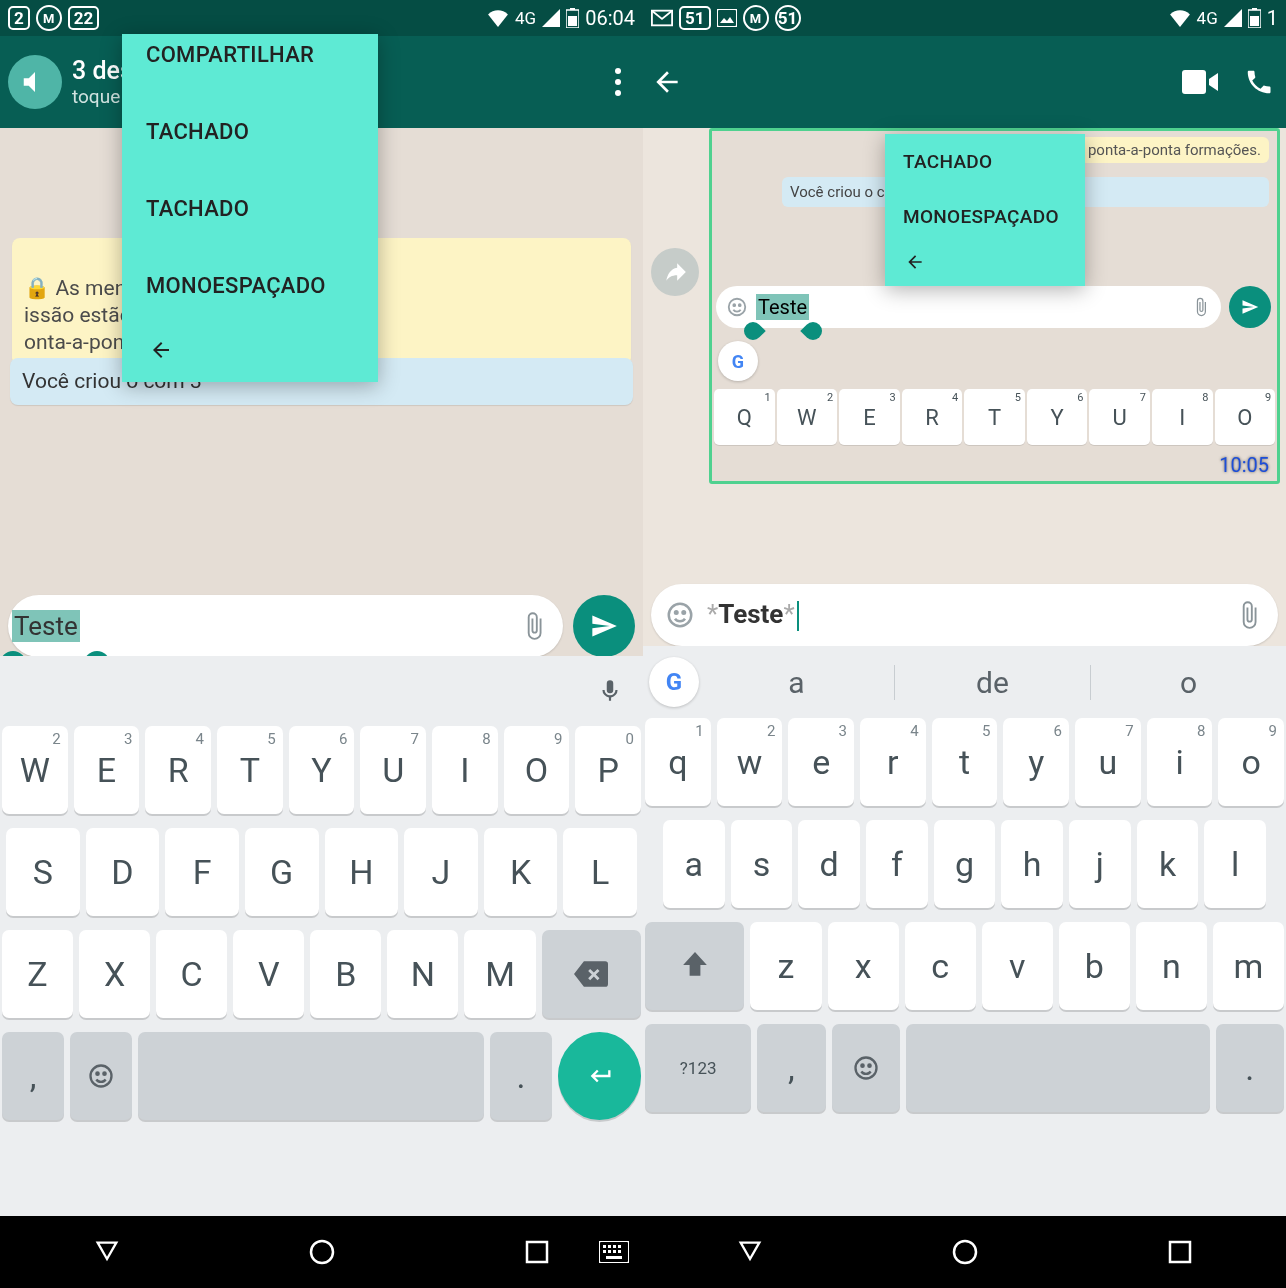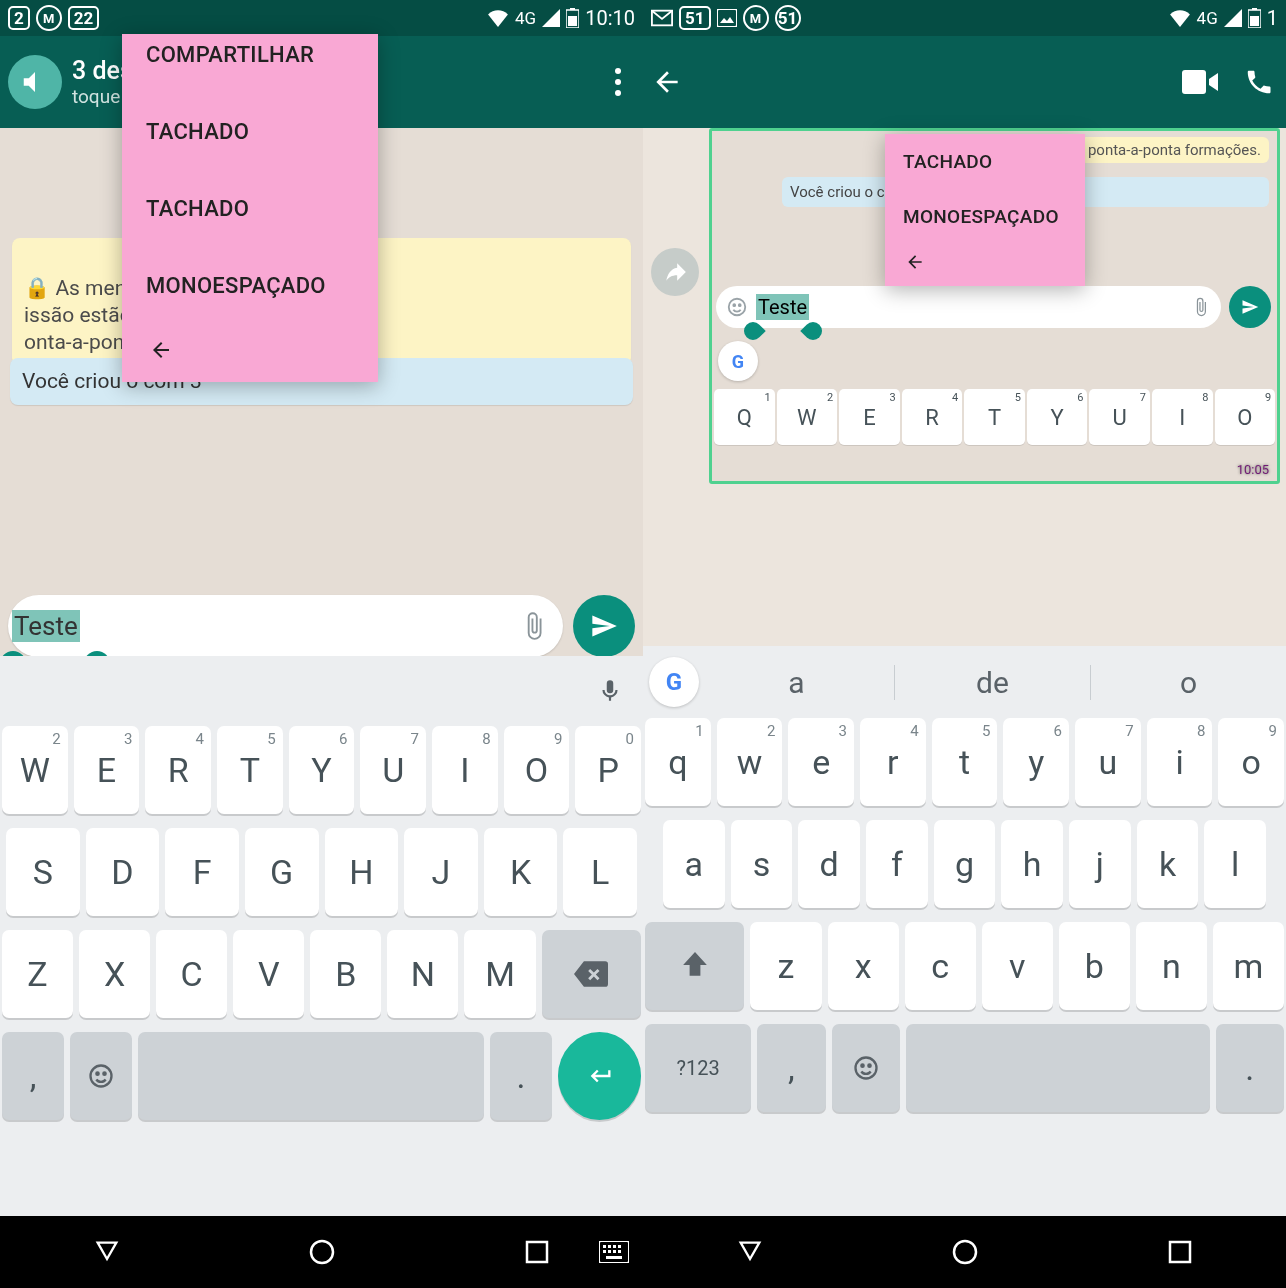--- a/index.html
+++ b/index.html
@@ -16,21 +16,21 @@
 .title-block .ttl{font-size:25px;font-weight:500}
 .title-block .sub{font-size:19px;color:#d0e3e0}
 .appbar-actions{display:flex;gap:26px;align-items:center;margin-right:4px}
 .dots{display:flex;flex-direction:column;gap:5px;padding:10px}
 .dots span{width:6px;height:6px;background:#fff;border-radius:50%}
 .chat-area{position:relative;height:calc(1288px - 36px - 92px - 72px);background:#e5ddd5}
 .msg-encrypt{position:absolute;top:110px;left:0;right:0;padding:0 12px}
 .msg-encrypt .bubble,.msg-info .bubble{background:#fdf4c5;border-radius:8px;padding:10px 12px;font-size:21px;color:#4b4b4b;text-align:center;line-height:27px;box-shadow:0 1px 1px rgba(0,0,0,.1)}
 .msg-info{position:absolute;top:230px;left:10px;right:10px}
 .msg-info .bubble{background:#d4eaf4;text-align:left;color:#333}
-.context-menu{position:absolute;background:#f9a8d4;box-shadow:0 4px 20px rgba(0,0,0,.3);z-index:50}
+.context-menu{position:absolute;background:#5eead4;box-shadow:0 4px 20px rgba(0,0,0,.3);z-index:50}
 .ctx-left{top:34px;left:122px;width:256px}
 .context-menu .item{padding:26px 24px;font-size:22px;font-weight:500;color:#222;letter-spacing:.3px;cursor:pointer}
 .context-menu .back{padding:14px 24px 20px}
 .inputbar{position:absolute;left:0;right:0;display:flex;align-items:center;gap:10px;padding:0 8px}
 .inputbar.pos1{bottom:631px}
 .inputfield{flex:1;background:#fff;border-radius:35px;height:62px;display:flex;align-items:center;padding:0 14px;box-shadow:0 1px 2px rgba(0,0,0,.15);position:relative}
 .inputfield .txt{font-size:26px;color:#333}
 .sel-highlight{background:#7fc4b8;padding:1px 2px}
 .sel-handle{width:26px;height:26px;background:#0a8f7d;border-radius:50% 50% 50% 0;position:absolute;bottom:-20px}
 .sel-handle.l{left:-8px;transform:rotate(-45deg);border-radius:50% 50% 0 50%}
@@ -56,21 +56,21 @@
 .ctx-right .back{padding:8px 18px 14px}
 .tp-msg1{position:absolute;top:6px;right:8px;background:#fdf4c5;border-radius:6px;padding:4px 8px;font-size:15px;color:#555}
 .tp-msg2{position:absolute;top:46px;right:8px;left:70px;background:#d4eaf4;border-radius:6px;padding:6px 8px;font-size:15px;color:#444}
 .tp-input{position:absolute;top:155px;left:4px;right:56px;height:42px;background:#fff;border-radius:22px;display:flex;align-items:center;padding:0 10px;gap:8px}
 .tp-input .t{font-size:20px}
 .tp-send{position:absolute;top:155px;right:6px;width:42px;height:42px;border-radius:50%;background:#0a8f7d;display:flex;align-items:center;justify-content:center}
 .tp-gbar{position:absolute;top:210px;left:6px;width:40px;height:40px;border-radius:50%;background:#fff;display:flex;align-items:center;justify-content:center;box-shadow:0 1px 3px rgba(0,0,0,.2)}
 .tp-kbrow{position:absolute;top:258px;left:0;right:0;display:flex;gap:2px;padding:0 2px}
 .tp-key{flex:1;background:#fff;border-radius:5px;height:56px;display:flex;align-items:center;justify-content:center;font-size:22px;color:#465258;position:relative;box-shadow:0 1px 0 rgba(0,0,0,.1)}
 .tp-key .num{position:absolute;top:2px;right:4px;font-size:11px}
-.tp-time{position:absolute;bottom:4px;right:8px;color:#701a75;font-size:13px;text-shadow:0 0 3px rgba(0,0,0,.6)}
+.tp-time{position:absolute;bottom:4px;right:8px;color:#1d4ed8;font-size:20px;text-shadow:0 0 3px rgba(0,0,0,.6)}
 .inputbar.pos2{bottom:642px}
 .rh .inputfield .txt{font-weight:bold}
 .rh .inputfield .aster{color:#aaa;font-weight:normal}
 .cursor{display:inline-block;width:2px;height:30px;background:#0a8f7d;vertical-align:middle;margin-left:2px}
 .gball{width:50px;height:50px;background:#fff;border-radius:50%;display:flex;align-items:center;justify-content:center;box-shadow:0 1px 3px rgba(0,0,0,.2);margin-left:6px;font-weight:bold;font-size:24px}
 .gball span:nth-child(1){color:#4285F4}.gball span:nth-child(2){color:#EA4335}.gball span:nth-child(3){color:#FBBC05}.gball span:nth-child(4){color:#34A853}
 .sugrow{height:72px;display:flex;align-items:center}
 .sug{flex:1;text-align:center;font-size:30px;color:#5a6268;border-right:1px solid #c8cdd1}
 .sug:last-child{border-right:none}
 .kb2{height:570px}
@@ -100,21 +100,21 @@
               <path d="M0 18L18 0V18z" fill="#fff"></path>
             </svg>
           </span>
       <span class="sb-ico">
             <svg width="13" height="20">
               <rect x="0" y="2" width="13" height="18" fill="none" stroke="#fff" stroke-width="1.5"></rect>
               <rect x="2" y="8" width="9" height="10" fill="#fff"></rect>
               <rect x="4" y="0" width="5" height="2" fill="#fff"></rect>
             </svg>
           </span>
-      <span>10:10</span>
+      <span>06:04</span>
     </div>
   </div>
 
   <div class="appbar">
     <div class="avatar">
       <svg width="30" height="30" viewBox="0 0 24 24" fill="#fff">
             <path d="M3 9v6h4l5 5V4L7 9H3z"></path>
           </svg>
     </div>
     <div class="title-block">
@@ -386,20 +386,39 @@
       <div class="item">TACHADO</div>
       <div class="item">MONOESPAÇADO</div>
       <div class="back">
             <svg width="24" height="20" viewBox="0 0 24 24" fill="#222">
               <path d="M20 11H7.8l5.6-5.6L12 4l-8 8 8 8 1.4-1.4L7.8 13H20z"></path>
             </svg>
           </div>
     </div>
   </div>
 
+  <div class="inputbar pos2">
+    <div class="inputfield">
+      <span style="margin-right:12px">
+            <svg width="30" height="30" viewBox="0 0 24 24" fill="none" stroke="#9aa3a8" stroke-width="2">
+              <circle cx="12" cy="12" r="9"></circle>
+              <circle cx="9" cy="10" r="1" fill="#9aa3a8"></circle>
+              <circle cx="15" cy="10" r="1" fill="#9aa3a8"></circle>
+              <path d="M8 15c1 1.5 2.5 2 4 2s3-.5 4-2"></path>
+            </svg>
+          </span>
+      <span class="txt"><span class="aster">*</span><span>Teste</span><span class="aster">*</span><span class="cursor"></span></span>
+      <span style="flex:1"></span>
+      <span>
+            <svg width="30" height="30" viewBox="0 0 24 24" fill="#8a9499">
+              <path d="M16.5 6v11.5a4 4 0 01-8 0V5a2.5 2.5 0 015 0v10.5a1 1 0 01-2 0V6H10v9.5a2.5 2.5 0 005 0V5a4 4 0 00-8 0v12.5a5.5 5.5 0 0011 0V6h-1.5z"></path>
+            </svg>
+          </span>
+    </div>
+  </div>
 
   <div class="keyboard kb2">
     <div class="sugrow">
       <div class="gball">
             <span>G</span>
           </div>
       <div class="sug">a</div>
       <div class="sug">de</div>
       <div class="sug">o</div>
     </div>
@@ -434,21 +453,21 @@
             </div>
             <div class="key">z</div>
             <div class="key">x</div>
             <div class="key">c</div>
             <div class="key">v</div>
             <div class="key">b</div>
             <div class="key">n</div>
             <div class="key">m</div>
           </div>
       <div class="kb-row">
-        <div class="key func wide" style="font-size:20px">?123</div>
+        <div class="key func wide" style="font-size:17px">?123</div>
         <div class="key func" style="flex:0.9">,</div>
         <div class="key func" style="flex:0.9">
               <svg width="28" height="28" viewBox="0 0 24 24" fill="none" stroke="#5a6268" stroke-width="2">
                 <circle cx="12" cy="12" r="9"></circle>
                 <circle cx="9" cy="10" r="1" fill="#5a6268"></circle>
                 <circle cx="15" cy="10" r="1" fill="#5a6268"></circle>
                 <path d="M8 15c1 1.5 2.5 2 4 2s3-.5 4-2"></path>
               </svg>
             </div>
         <div class="key space" style="flex:4"></div>

